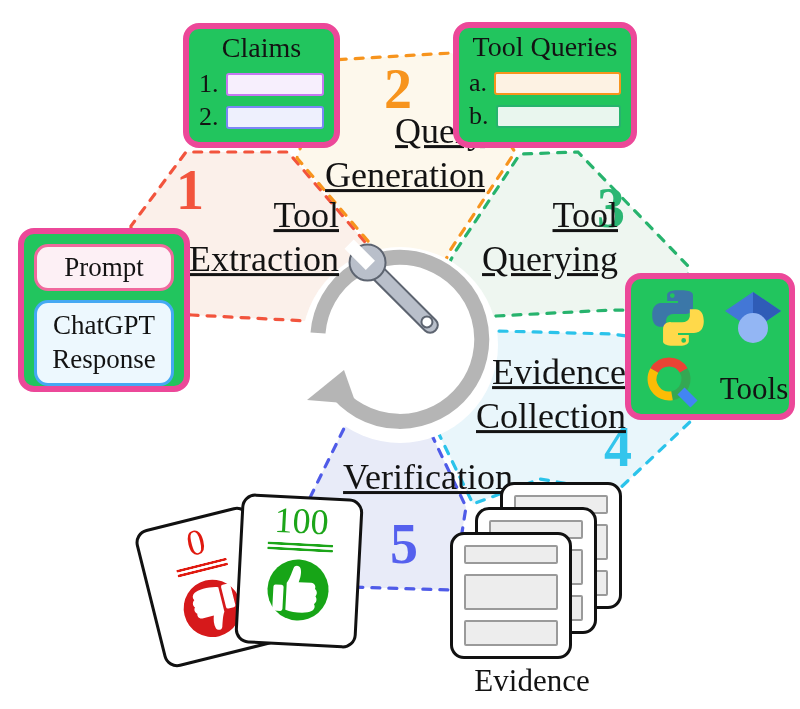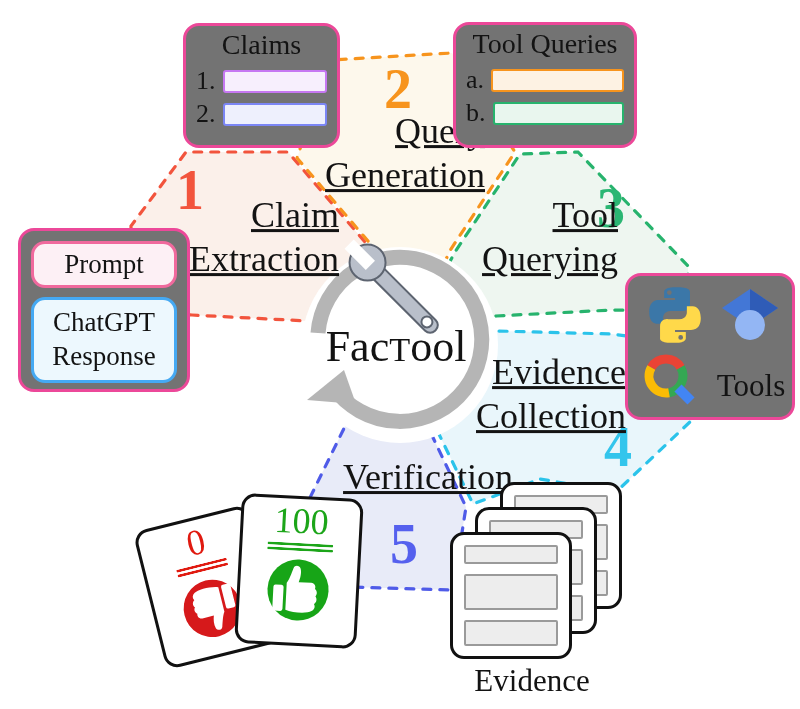--- a/index.html
+++ b/index.html
@@ -11,21 +11,21 @@
   
   .factool{left:286px;top:324px;width:220px;text-align:center;font-size:44px;line-height:46px;z-index:2;}
   .factool .small-t{font-size:0.78em;}
 
   
   .num{font-size:56px;font-weight:bold;line-height:1;transform:translate(-50%,-50%);z-index:3;}
   .n1{color:#f2543d;} .n2{color:#f7941d;} .n3{color:#2bb673;} .n4{color:#33c5ec;} .n5{color:#5560ee;}
   .slabel{font-size:36px;line-height:1.22;text-align:right;transform:translate(-50%,-50%);z-index:3;text-decoration:underline;}
 
   
-  .wbox{background:#737373;border:3px solid #ec4899;border-radius:16px;box-sizing:border-box;z-index:4;}
+  .wbox{background:#22c55e;border:6px solid #ec4899;border-radius:16px;box-sizing:border-box;z-index:4;}
 
   .box-title{font-size:28px;text-align:center;line-height:1.15;margin-top:3px;}
   .cb-row{display:flex;align-items:center;gap:7px;padding:0 10px;margin-top:7px;}
   .cb-row .rlab{font-size:26px;line-height:1;}
   .bar{flex:1;height:23px;border-radius:3px;border:2.5px solid;box-sizing:border-box;}
   .bar-claim1{border-color:#c678f2;background:#f7effd;}
   .bar-claim2{border-color:#7b86f5;background:#eef0fd;}
   .bar-qa{border-color:#f7941d;background:#fdf2e3;}
   .bar-qb{border-color:#27b36d;background:#e9f6ee;}
 
@@ -74,31 +74,28 @@
     <polygon points="307,400 344,370 356,404" fill="#b5b5b5"></polygon>
 
     <g transform="translate(393,288) rotate(-45)">
       <rect x="-7.5" y="-28" width="15" height="88" rx="7" fill="#b9bfca" stroke="#5d6470" stroke-width="2"></rect>
       <circle cx="0" cy="-36" r="18" fill="#b9bfca" stroke="#5d6470" stroke-width="2"></circle>
       <rect x="-6.5" y="-62" width="13" height="30" fill="#ffffff"></rect>
       <circle cx="0" cy="48" r="5.5" fill="#ffffff" stroke="#5d6470" stroke-width="2"></circle>
     </g>
   </svg>
 
-  <div class="abs factool">
-    <span>Fac</span><span class="small-t">T</span><span>ool</span>
-  </div>
 
   <div class="abs num n1" style="left:190px;top:190px;">1</div>
   <div class="abs num n2" style="left:398px;top:89px;">2</div>
   <div class="abs num n3" style="left:611px;top:208px;">3</div>
   <div class="abs num n4" style="left:618px;top:447px;">4</div>
   <div class="abs num n5" style="left:404px;top:544px;">5</div>
 
-  <div class="abs slabel" style="left:259px;top:238px;width:160px;">Claim Extraction</div>
+  <div class="abs slabel" style="left:259px;top:238px;width:160px;">Tool Extraction</div>
   <div class="abs slabel" style="left:400px;top:154px;width:170px;">Query Generation</div>
   <div class="abs slabel" style="left:543px;top:238px;width:150px;">Tool Querying</div>
   <div class="abs slabel" style="left:541px;top:395px;width:170px;">Evidence Collection</div>
   <div class="abs slabel" style="left:408px;top:478px;width:210px;">Verification</div>
 
   <div class="abs wbox" style="left:183px;top:23px;width:157px;height:125px;">
     <div class="box-title">Claims</div>
     <div class="cb-row">
       <span class="rlab">1.</span>
       <span class="bar bar-claim1"></span>

